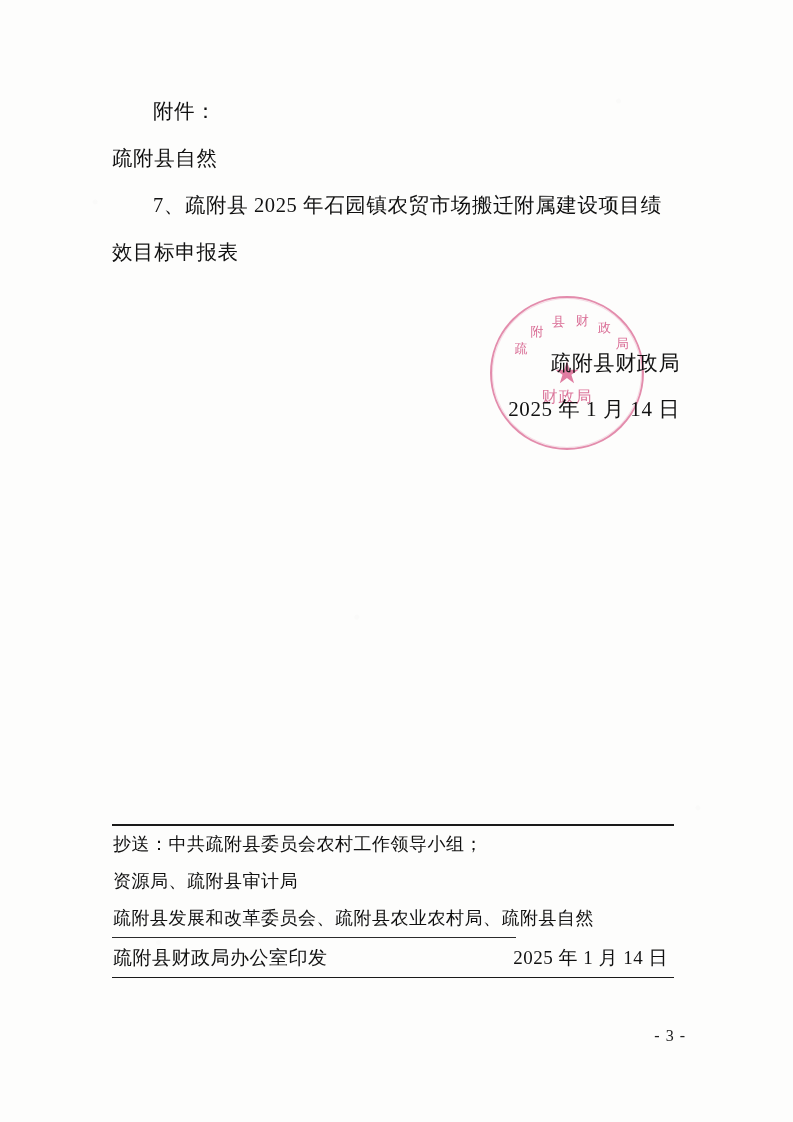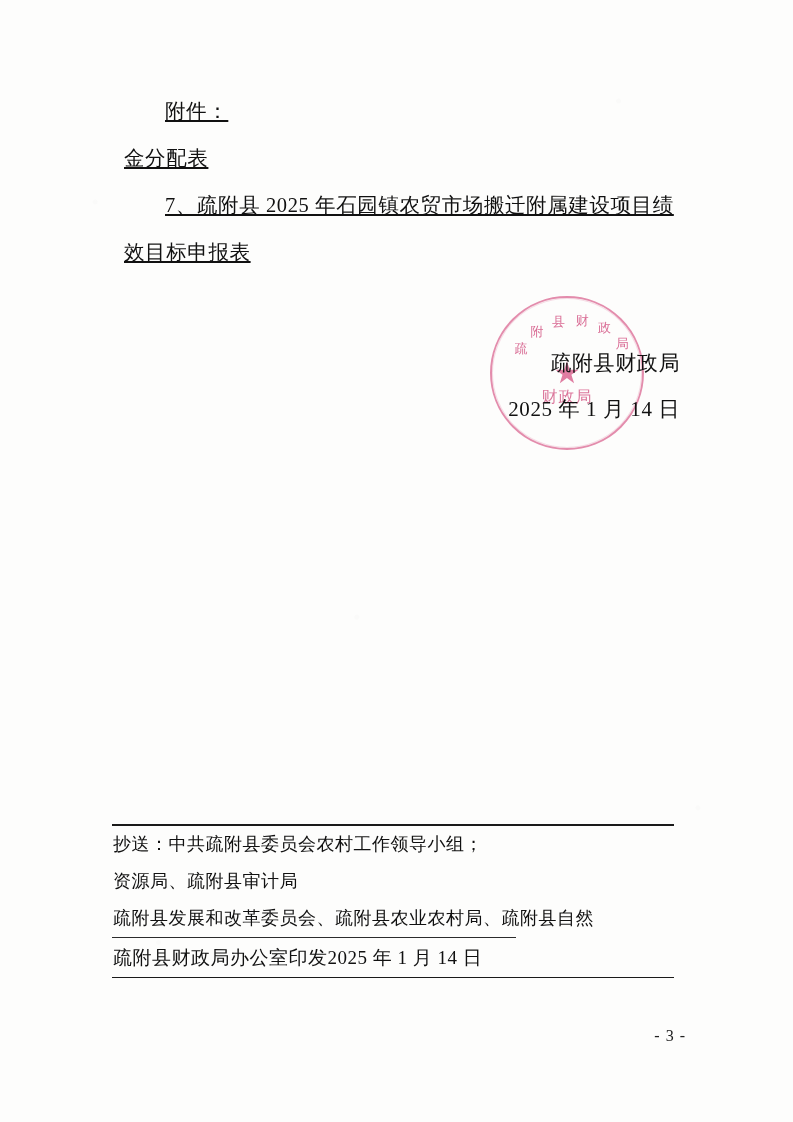--- a/index.html
+++ b/index.html
@@ -24,24 +24,23 @@
     background:
       radial-gradient(circle at 12% 18%, rgba(0,0,0,0.013) 0 2px, rgba(0,0,0,0) 3px),
       radial-gradient(circle at 78% 9%, rgba(0,0,0,0.012) 0 2px, rgba(0,0,0,0) 3px),
       radial-gradient(circle at 45% 55%, rgba(0,0,0,0.010) 0 2px, rgba(0,0,0,0) 3px),
       radial-gradient(circle at 88% 72%, rgba(0,0,0,0.012) 0 2px, rgba(0,0,0,0) 3px),
       radial-gradient(circle at 20% 84%, rgba(0,0,0,0.010) 0 2px, rgba(0,0,0,0) 3px);
     pointer-events: none;
   }
   .body-area {
     position: absolute;
-    left: 124px;
+    left: 112px;
     top: 88px;
     width: 568px;
-    text-decoration: underline;
   }
   .doc-line {
     font-size: 20.5px;
     line-height: 47px;
     letter-spacing: 0.6px;
     white-space: pre;
   }
   .indent2 {
     text-indent: 41px;
   }
@@ -132,20 +131,21 @@
   }
   .footer-line {
     font-size: 18px;
     line-height: 37px;
     letter-spacing: 0.5px;
     white-space: pre;
     padding-left: 1px;
   }
   .footer-row {
     display: flex;
+    justify-content: space-between;
     font-size: 19px;
     line-height: 39px;
     letter-spacing: 0.5px;
     white-space: pre;
     padding-left: 1px;
   }
   .footer-row .right {
     padding-right: 6px;
   }
   .page-number {
@@ -157,21 +157,21 @@
     color: #222;
   }
 </style>
 </head>
 <body>
 
 <div class="page">
 
   <div class="body-area">
     <div class="doc-line attach-label">附件：</div>
-    <div class="doc-line">金分配表</div>
+    <div class="doc-line">疏附县自然</div>
     <div class="doc-line indent2">7、疏附县 2025 年石园镇农贸市场搬迁附属建设项目绩</div>
     <div class="doc-line">效目标申报表</div>
   </div>
 
   <div class="seal">
     <div class="arc-text">
       <span style="transform: rotate(-58deg) translate(0, -62px) rotate(58deg);">疏</span>
       <span style="transform: rotate(-36deg) translate(0, -62px) rotate(36deg);">附</span>
       <span style="transform: rotate(-14deg) translate(0, -62px) rotate(14deg);">县</span>
       <span style="transform: rotate(8deg) translate(0, -62px) rotate(-8deg);">财</span>

